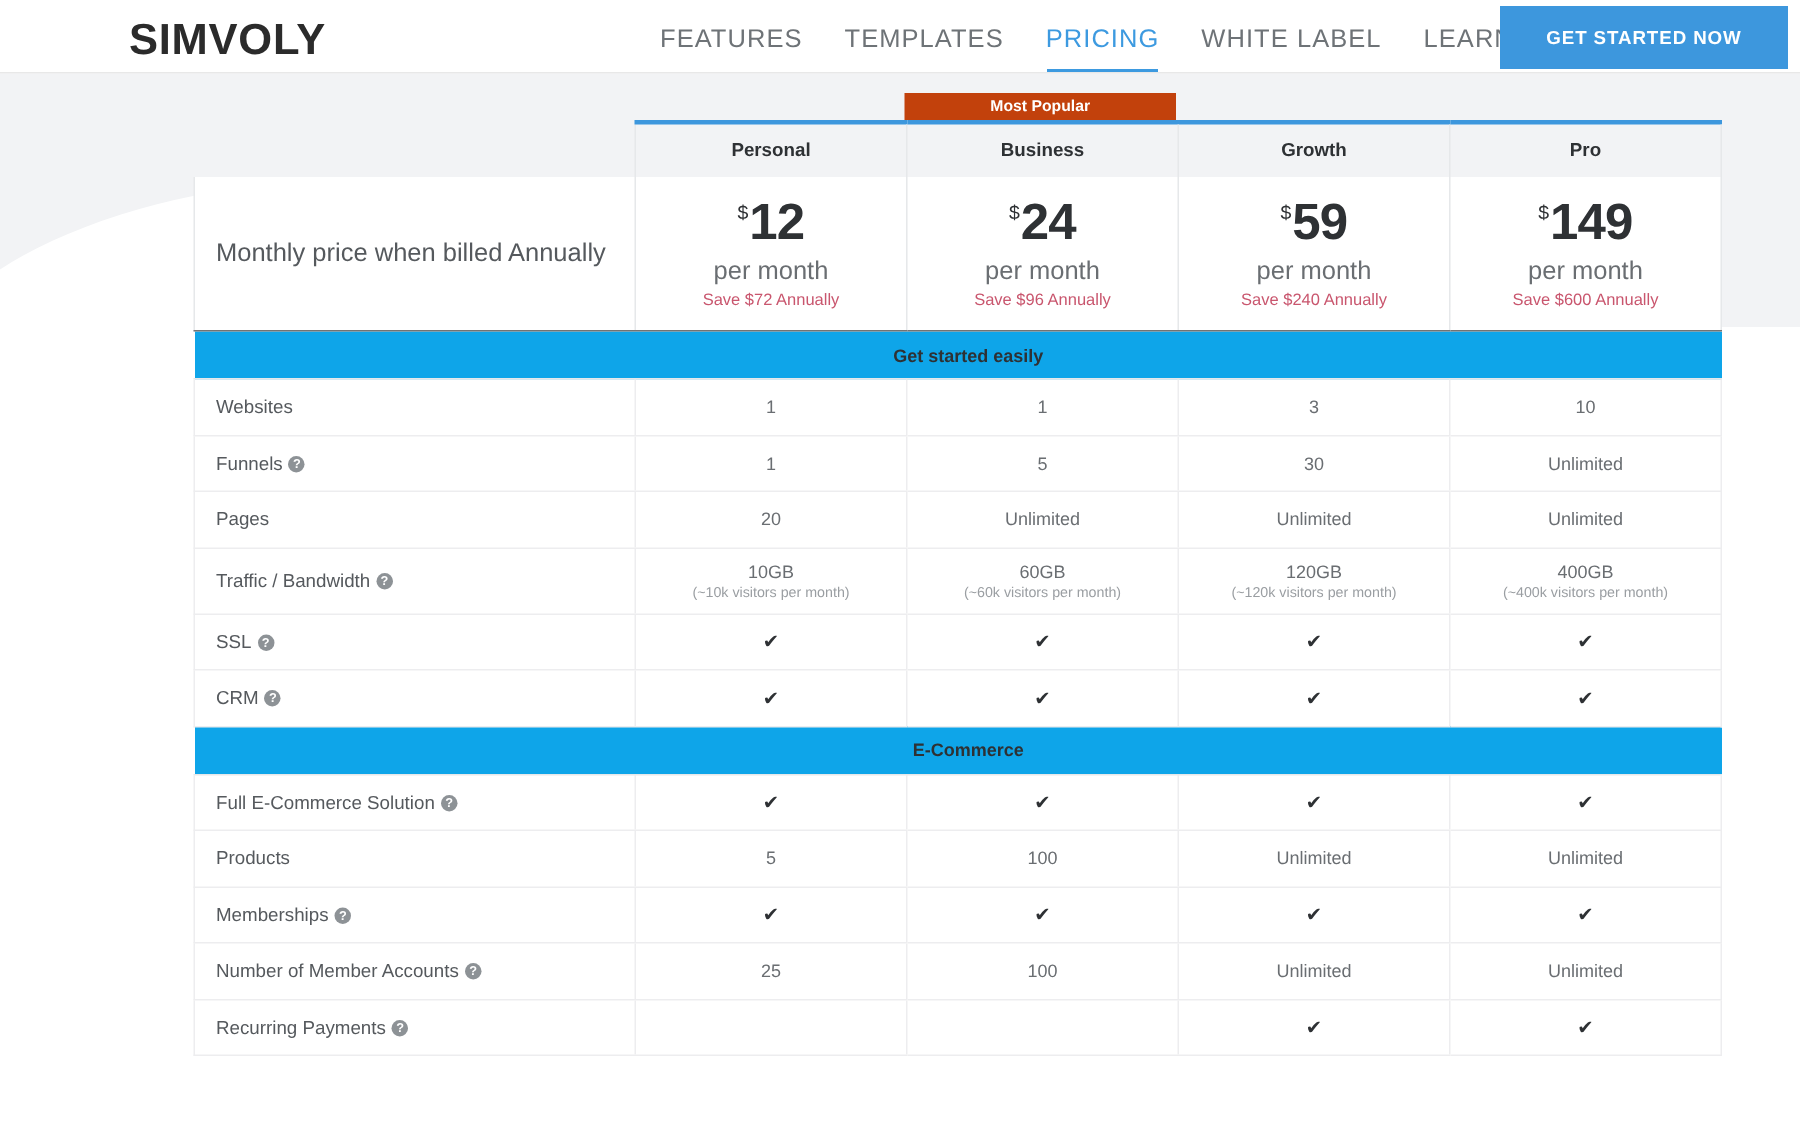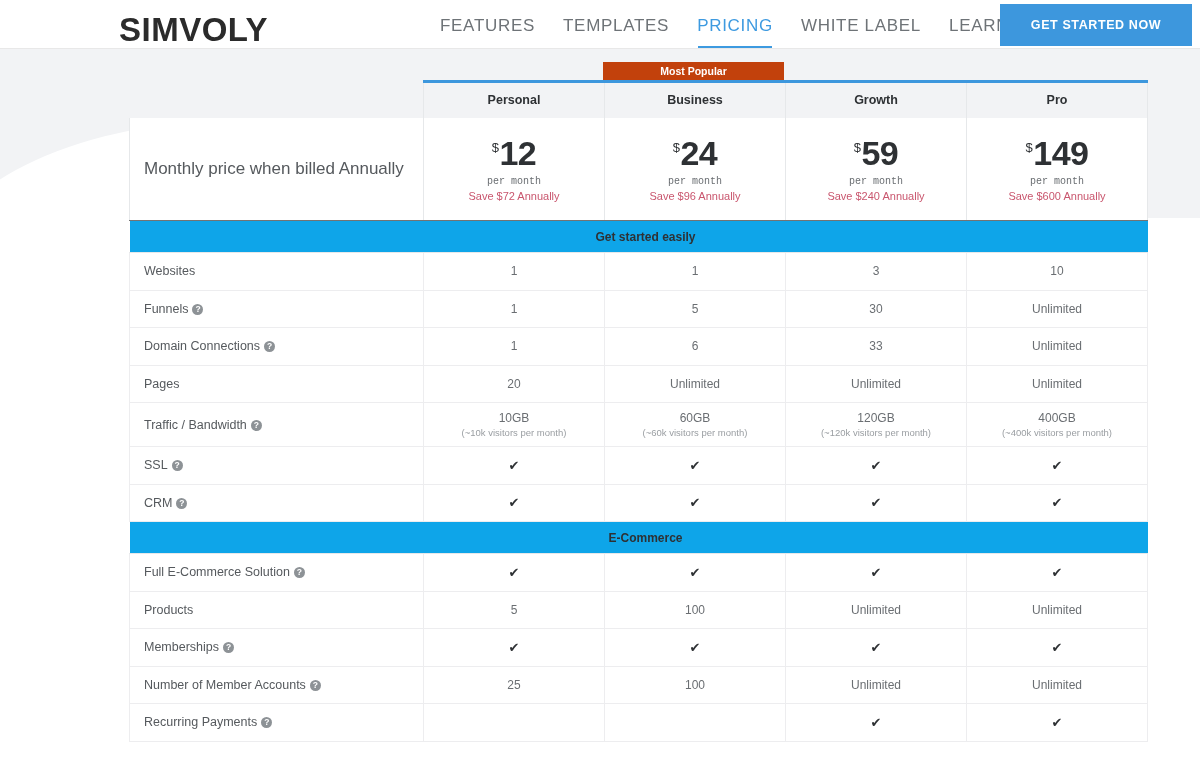--- a/index.html
+++ b/index.html
@@ -52,24 +52,23 @@
   
   .header {
     position: absolute; left: 0; top: 0;
     width: 1200px; height: 49px;
     background: #ffffff;
     border-bottom: 1px solid #e8e8e8;
     z-index: 20;
   }
   .logo {
     position: absolute; left: 86px; top: 11px;
-    font-size: 33px; font-weight: bold;
+    font-size: 29px; font-weight: bold;
     letter-spacing: 0.5px;
     color: #2b2b2b;
-    margin-left: 33px;
   }
   .nav {
     position: absolute; left: 440px; top: 16px;
     display: flex; gap: 28px; align-items: flex-start;
   }
   .nav-item {
     font-size: 17px; letter-spacing: 0.7px;
     color: #6e7377;
     padding-bottom: 12px;
     cursor: pointer;
@@ -156,23 +155,22 @@
     font-size: 34px; font-weight: bold;
     color: #2e3134; line-height: 1;
     letter-spacing: -0.5px;
   }
   .amount .cur {
     font-size: 13px; font-weight: normal;
     vertical-align: 13px;
     margin-right: 1px;
   }
   .permonth {
-    font-size: 10px; color: #6a6e72;
+    font-size: 17px; color: #6a6e72;
     margin-top: 6px;
-    font-family: Liberation Mono, monospace;
   }
   .save {
     font-size: 11px; color: #c9566e;
     margin-top: 3px;
   }
 
   .section-row td {
     height: 32px;
     background: #0ea5e9;
     border-top: 1px solid #e6e8ea;
@@ -315,35 +313,20 @@
             <div class="mainval">5</div>
           </td>
           <td>
             <div class="mainval">30</div>
           </td>
           <td class="last">
             <div class="mainval">Unlimited</div>
           </td>
         </tr>
         <tr class="feat-row">
-          <td class="feat"><span>Domain Connections</span><span class="help">?</span></td>
-          <td>
-            <div class="mainval">1</div>
-          </td>
-          <td>
-            <div class="mainval">6</div>
-          </td>
-          <td>
-            <div class="mainval">33</div>
-          </td>
-          <td class="last">
-            <div class="mainval">Unlimited</div>
-          </td>
-        </tr>
-        <tr class="feat-row">
           <td class="feat"><span>Pages</span></td>
           <td>
             <div class="mainval">20</div>
           </td>
           <td>
             <div class="mainval">Unlimited</div>
           </td>
           <td>
             <div class="mainval">Unlimited</div>
           </td>

